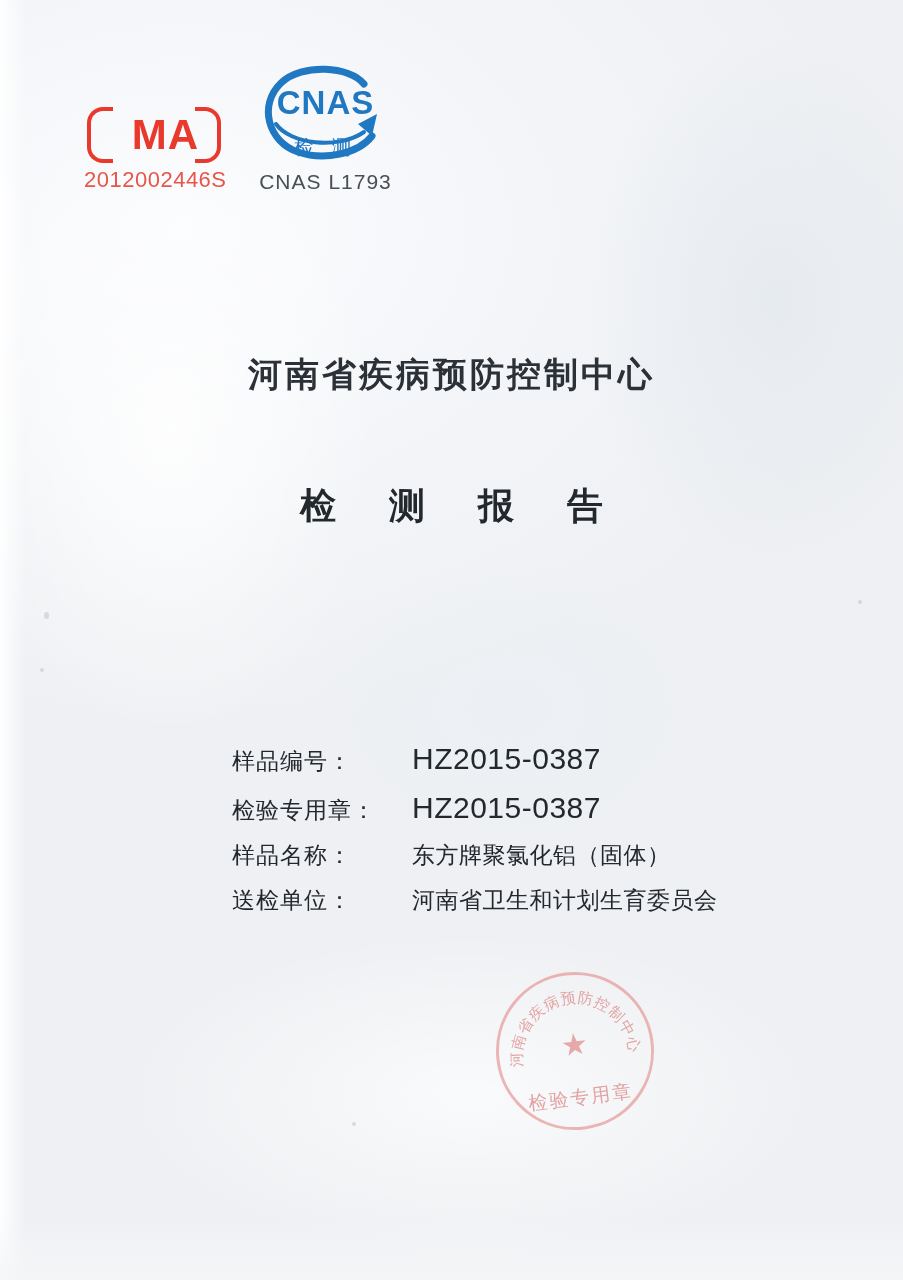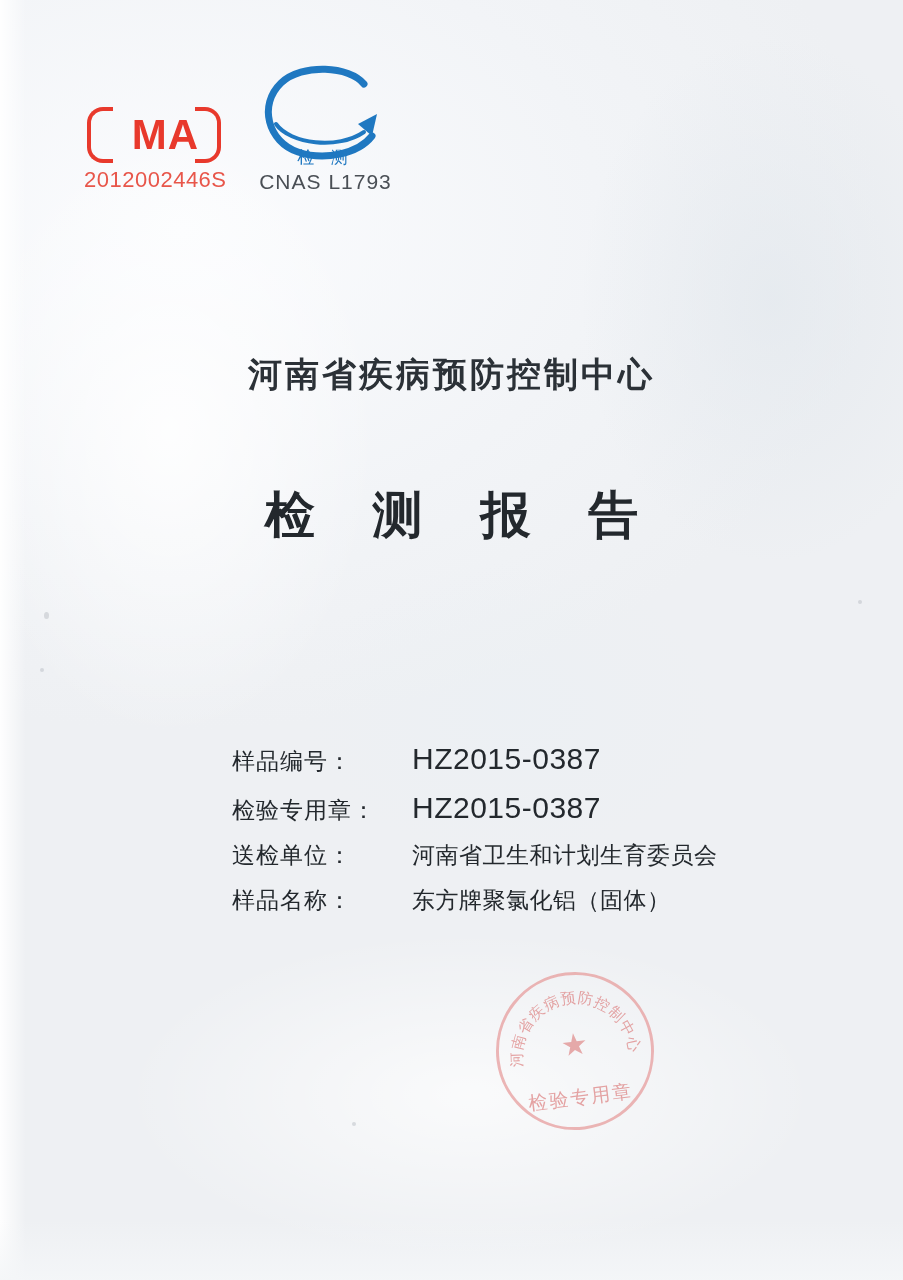--- a/index.html
+++ b/index.html
@@ -115,22 +115,22 @@
     top: 22px;
     font-size: 33px;
     font-weight: bold;
     color: #1f78c1;
     letter-spacing: 1px;
     font-family: "Liberation Sans", sans-serif;
   }
   .cnas-cn {
     position: absolute;
     left: 0; right: 0;
-    top: 84px;
-    font-size: 17px;
+    top: 72px;
+    font-size: 20px;
     color: #1f78c1;
     letter-spacing: 6px;
     font-family: "Liberation Sans", sans-serif;
   }
   .cnas-code {
     margin-top: -2px;
     font-size: 21px;
     color: #4a4f55;
     letter-spacing: 1px;
     font-family: Liberation Sans, sans-serif;
@@ -146,26 +146,26 @@
     font-weight: bold;
     color: #2b3137;
     letter-spacing: 3px;
     font-family: "DejaVu Sans", sans-serif;
   }
   .doc-title {
     position: absolute;
     left: 0; right: 0;
     top: 482px;
     text-align: center;
-    font-size: 50px;
+    font-size: 36px;
     font-weight: bold;
     color: #23282d;
     letter-spacing: 22px;
     text-indent: 22px;
-    font-family: Liberation Sans, sans-serif;
+    font-family: Liberation Serif, serif;
   }
 
   
   .fields {
     position: absolute;
     left: 232px;
     top: 742px;
     width: 560px;
   }
   .field-row {
@@ -274,20 +274,21 @@
       <div class="cma-code">2012002446S</div>
     </div>
 
     <div class="cnas-wrap">
       <div class="cnas-badge">
         <svg width="160" height="110" viewBox="0 0 160 110" aria-hidden="true">
           <path d="M118 22 C104 4, 56 1, 35 21 C12 43, 22 80, 52 90 C78 99, 112 92, 126 74" fill="none" stroke="#1f78c1" stroke-width="7" stroke-linecap="round"></path>
           <path d="M126 74 L131 52 L112 62 Z" fill="#1f78c1"></path>
           <path d="M30 62 C44 82, 92 88, 118 70" fill="none" stroke="#1f78c1" stroke-width="4" stroke-linecap="round"></path>
         </svg>
+        <div class="cnas-word">CNAS</div>
         <div class="cnas-cn">检 测</div>
       </div>
       <div class="cnas-code">CNAS L1793</div>
     </div>
 
   </div>
 
   <div class="org-title">河南省疾病预防控制中心</div>
   <div class="doc-title">检 测 报 告</div>
 
@@ -297,27 +298,27 @@
       <div class="field-label">样品编号：</div>
       <div class="field-value latin">HZ2015-0387</div>
     </div>
 
     <div class="field-row">
       <div class="field-label">检验专用章：</div>
       <div class="field-value latin">HZ2015-0387</div>
     </div>
 
     <div class="field-row">
+      <div class="field-label">样品名称：</div>
+      <div class="field-value">东方牌聚氯化铝（固体）</div>
+    </div>
+
+    <div class="field-row">
       <div class="field-label">送检单位：</div>
       <div class="field-value">河南省卫生和计划生育委员会</div>
-    </div>
-
-    <div class="field-row">
-      <div class="field-label">样品名称：</div>
-      <div class="field-value">东方牌聚氯化铝（固体）</div>
     </div>
 
   </div>
 
 
   <div class="seal">
     <div class="seal-inner">
       <svg class="seal-arc" viewBox="0 0 152 152" aria-hidden="true">
         <defs>
           <path id="sealArc" d="M 22,82 A 54,54 0 0 1 130,82" fill="none"></path>

